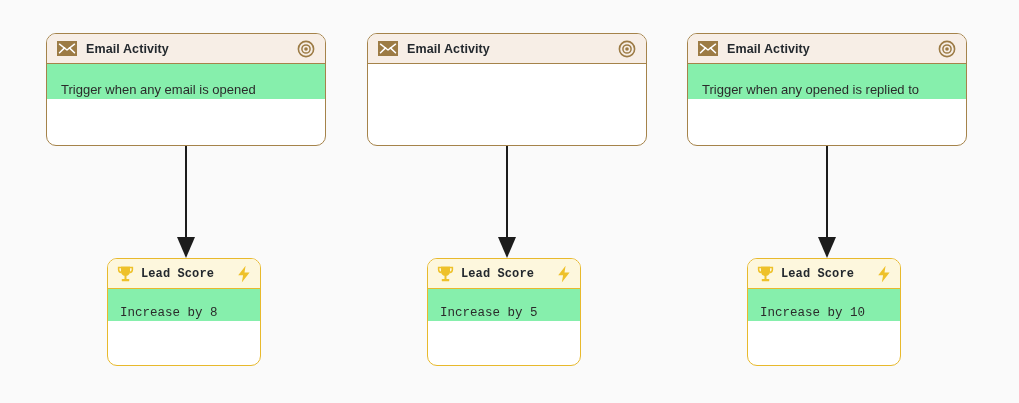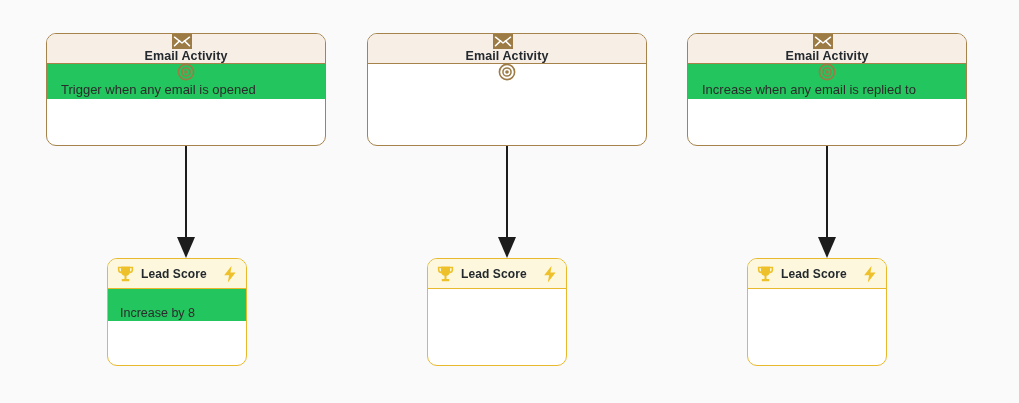--- a/index.html
+++ b/index.html
@@ -44,42 +44,41 @@
     color: #24292e;
     letter-spacing: 0.1px;
     white-space: nowrap;
   }
 
   .node-body {
     box-sizing: border-box;
     display: flex;
     align-items: flex-start;
     padding: 18px 14px 0 14px;
-    background: #22c55e;
+    background: #86efac;
   }
 
   .node-body-text {
     font-size: 13px;
     color: #2b2b2b;
     line-height: 1.3;
   }
 
   .spacer { flex: 1 1 auto; }
 
   
   .node.trigger {
     width: 280px;
     height: 113px;
     border: 1.6px solid #a58košt;
     border: 1.6px solid #a5834a;
   }
   .node.trigger .node-header {
     background: #f7eee6;
     border-bottom: 1.4px solid #a5834a;
-    flex-direction: column;
   }
 
   .envelope-icon {
     width: 20px;
     height: 15px;
     background: #9c7b45;
     margin-right: 9px;
     flex: 0 0 auto;
     position: relative;
     display: block;
@@ -88,23 +87,24 @@
 
   .target-icon {
     width: 18px;
     height: 18px;
     flex: 0 0 auto;
     display: block;
   }
 
   
   .node.action {
-    width: 140px;
+    width: 154px;
     height: 108px;
     border: 1.8px solid #e8b92c;
+    font-family: Liberation Mono, monospace;
   }
   .node.action .node-header {
     background: #fdf7dd;
     border-bottom: 1.5px solid #e8b92c;
     padding: 0 9px;
   }
   .node.action .node-title { font-size: 12px; }
   .node.action .node-body { padding: 16px 12px 0 12px; }
   .node.action .node-body-text { font-size: 12.5px; }
 
@@ -224,20 +224,23 @@
         </svg>
       </span>
       <span class="node-title">Lead Score</span>
       <span class="spacer"></span>
       <span class="bolt-icon">
         <svg width="14" height="18" viewBox="0 0 14 18">
           <polygon points="8.6,0.8 1.2,10.2 6.1,10.2 4.8,17.4 12.6,7.6 7.5,7.6" fill="#eec12a"></polygon>
         </svg>
       </span>
     </div>
+    <div class="node-body">
+      <span class="node-body-text">Increase by 5</span>
+    </div>
   </div>
 
   <div class="node trigger" style="left:687px; top:33px;">
     <div class="node-header">
       <span class="envelope-icon">
         <svg width="20" height="15" viewBox="0 0 20 15">
           <rect x="0" y="0" width="20" height="15" fill="#9c7b45"></rect>
           <path d="M2.5 3.2 L10 9 L17.5 3.2" fill="none" stroke="#ffffff" stroke-width="1.5" stroke-linecap="round" stroke-linejoin="round"></path>
           <path d="M2.5 11.8 L7.6 6.9 M17.5 11.8 L12.4 6.9" fill="none" stroke="#ffffff" stroke-width="1.5" stroke-linecap="round"></path>
         </svg>
@@ -246,21 +249,21 @@
       <span class="spacer"></span>
       <span class="target-icon">
         <svg width="18" height="18" viewBox="0 0 18 18">
           <circle cx="9" cy="9" r="7.6" fill="none" stroke="#9c7b45" stroke-width="1.6"></circle>
           <circle cx="9" cy="9" r="4.1" fill="none" stroke="#9c7b45" stroke-width="1.5"></circle>
           <circle cx="9" cy="9" r="1.8" fill="#9c7b45"></circle>
         </svg>
       </span>
     </div>
     <div class="node-body">
-      <span class="node-body-text">Increase when any email is replied to</span>
+      <span class="node-body-text">Trigger when any opened is replied to</span>
     </div>
   </div>
 
   <svg class="connector" style="left:811px; top:146px;" width="32" height="113">
     <line x1="16" y1="0" x2="16" y2="96" stroke="#1c1c1c" stroke-width="2"></line>
     <polygon points="16,112 7,91 25,91" fill="#1c1c1c"></polygon>
   </svg>
 
   <div class="node action" style="left:747px; top:258px;">
     <div class="node-header">
@@ -274,15 +277,18 @@
         </svg>
       </span>
       <span class="node-title">Lead Score</span>
       <span class="spacer"></span>
       <span class="bolt-icon">
         <svg width="14" height="18" viewBox="0 0 14 18">
           <polygon points="8.6,0.8 1.2,10.2 6.1,10.2 4.8,17.4 12.6,7.6 7.5,7.6" fill="#eec12a"></polygon>
         </svg>
       </span>
     </div>
+    <div class="node-body">
+      <span class="node-body-text">Increase by 10</span>
+    </div>
   </div>
 
 </div>
 
 </body></html>

